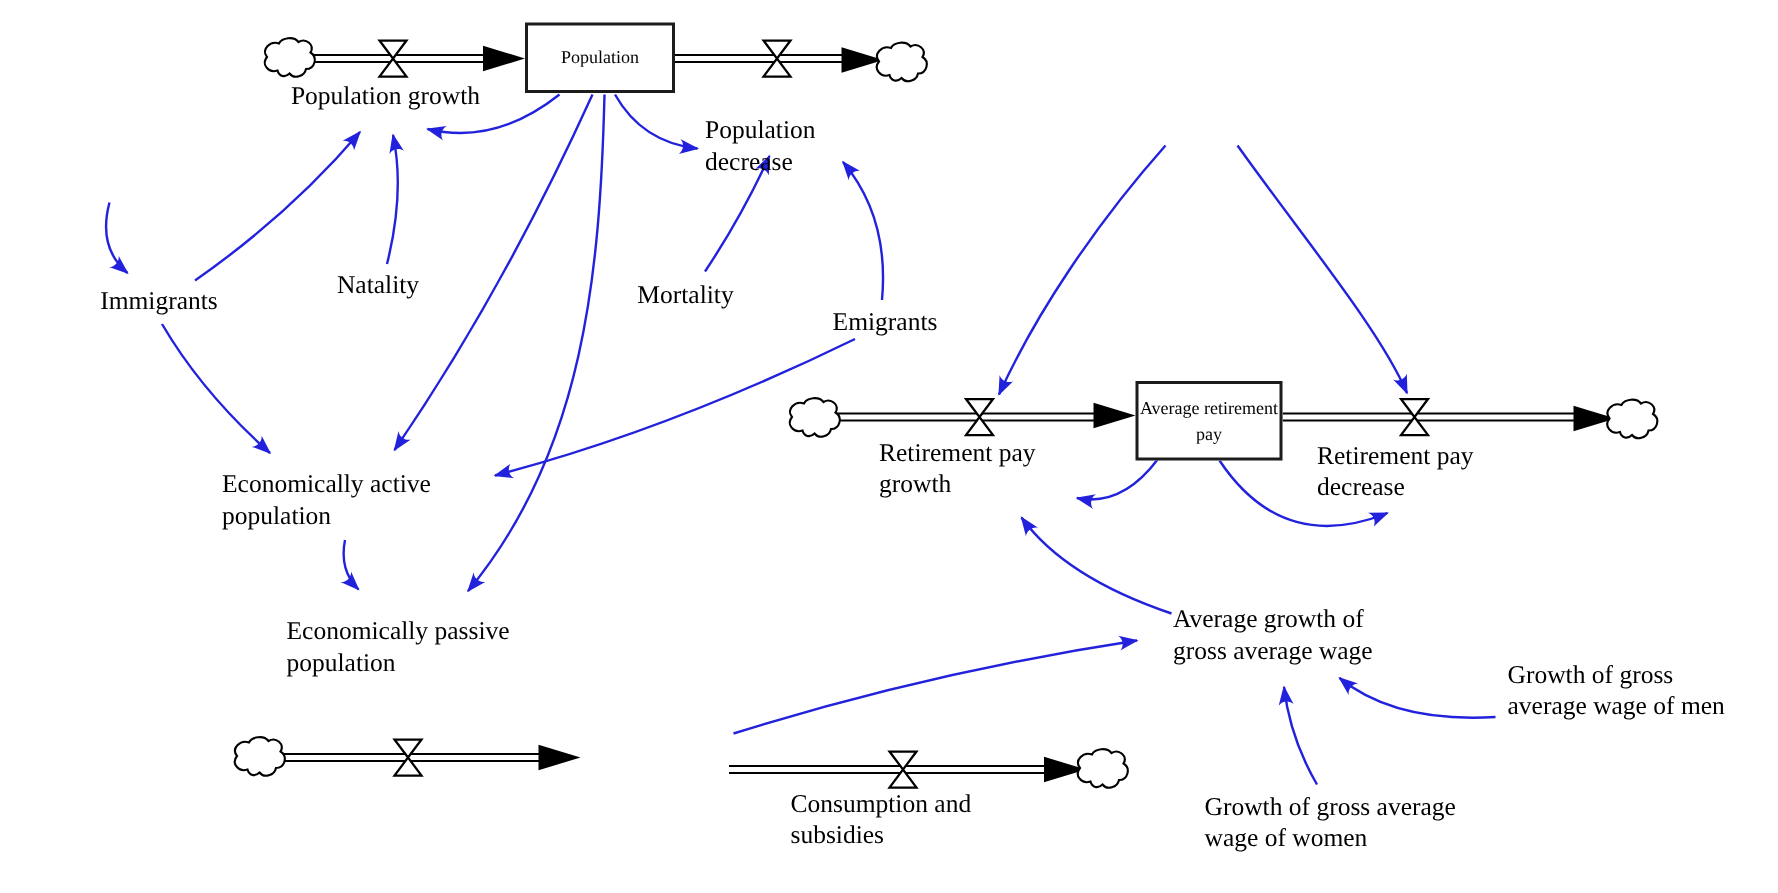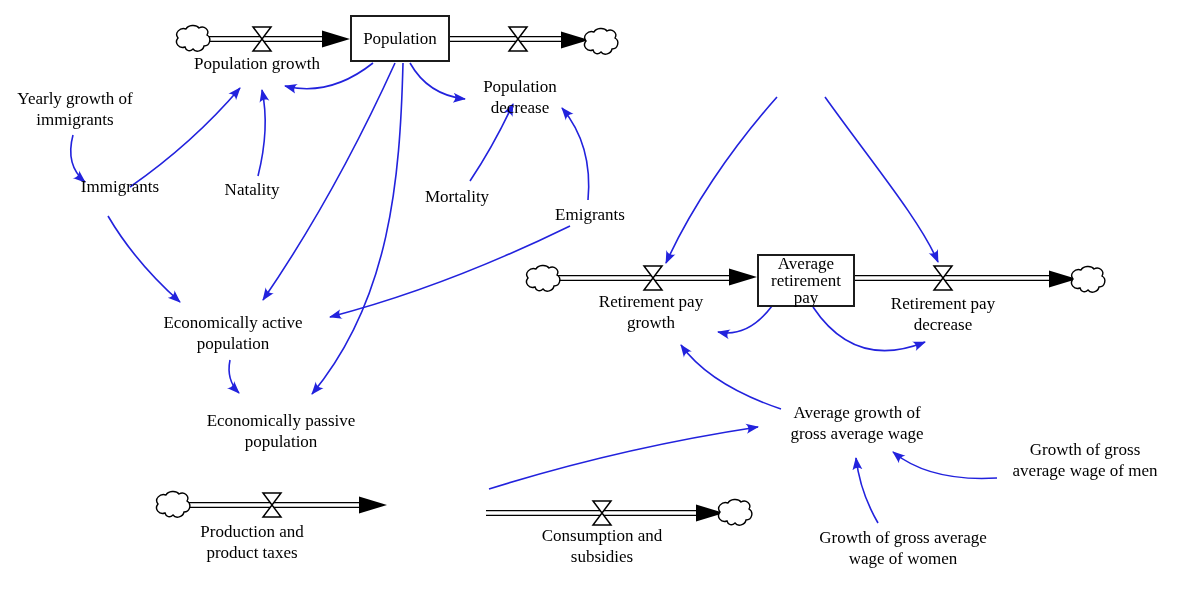--- a/index.html
+++ b/index.html
@@ -2,28 +2,28 @@
 <html><head>
 <meta charset="utf-8">
 <style>
   html,body{margin:0;padding:0;background:#fff;}
   #canvas{
     position:relative;width:1185px;height:595px;background:#fff;overflow:hidden;
     font-family:"Liberation Serif","DejaVu Serif",serif;color:#000;
   }
   #wires{position:absolute;left:0;top:0;z-index:1;}
   .lbl{
-    position:absolute;transform:translateX(-50%);text-align:center;
+    position:absolute;transform:translateX(-50%);
     font-size:17px;line-height:21px;z-index:2;
   }
   .nw{white-space:nowrap;}
   .stock{
     position:absolute;z-index:2;background:#fff;border:2px solid #1c1c1c;
     display:flex;align-items:center;justify-content:center;text-align:center;
-    font-size:17px;line-height:17px;
+    font-size:12px;line-height:17px;
   }
   #stock-population    {left:350px;top:15px; width:96px; height:43px;}
   #stock-retirement    {left:757px;top:254px;width:94px; height:49px;}
   #stock-gdp           {left:387px;top:490px;width:95px; height:44px;}
 </style>
 </head>
 <body>
 
 <div id="canvas">
 
@@ -112,25 +112,23 @@
     </g>
   </svg>
 
   <div class="stock" id="stock-population">Population</div>
   <div class="stock" id="stock-retirement">Average retirement pay</div>
 
   <div class="lbl nw" style="left:257px;top:53px;">Population growth</div>
   <div class="lbl" style="left:520px;top:55px;width:100px;margin-top:21px;">Population decrease</div>
   <div class="lbl" style="left:651px;top:291px;width:130px;">Retirement pay growth</div>
   <div class="lbl" style="left:943px;top:293px;width:130px;">Retirement pay decrease</div>
-  <div class="lbl" style="left:252px;top:521px;width:150px;">Production and product taxes</div>
   <div class="lbl" style="left:602px;top:525px;width:150px;font-family:Liberation Serif, serif;">Consumption and subsidies</div>
 
-  <div class="lbl" style="left:75px;top:88px;width:140px;">Yearly growth of immigrants</div>
-  <div class="lbl nw" style="left:106px;top:176px;margin-left:14px;">Immigrants</div>
+  <div class="lbl nw" style="left:106px;top:190px;">Immigrants</div>
   <div class="lbl nw" style="left:252px;top:179px;">Natality</div>
   <div class="lbl nw" style="left:457px;top:186px;">Mortality</div>
   <div class="lbl nw" style="left:590px;top:204px;">Emigrants</div>
   <div class="lbl" style="left:233px;top:312px;width:170px;">Economically active population</div>
   <div class="lbl" style="left:281px;top:410px;width:180px;">Economically passive population</div>
   <div class="lbl" style="left:857px;top:402px;width:150px;">Average growth of gross average wage</div>
   <div class="lbl" style="left:1085px;top:439px;width:160px;">Growth of gross average wage of men</div>
   <div class="lbl" style="left:903px;top:527px;width:200px;">Growth of gross average wage of women</div>
 
 </div>

